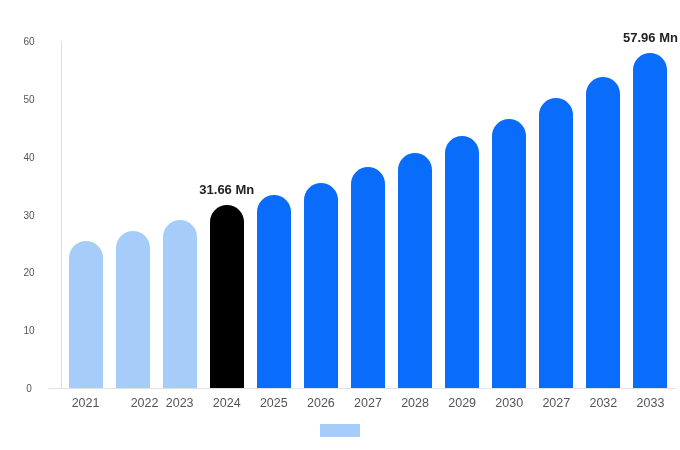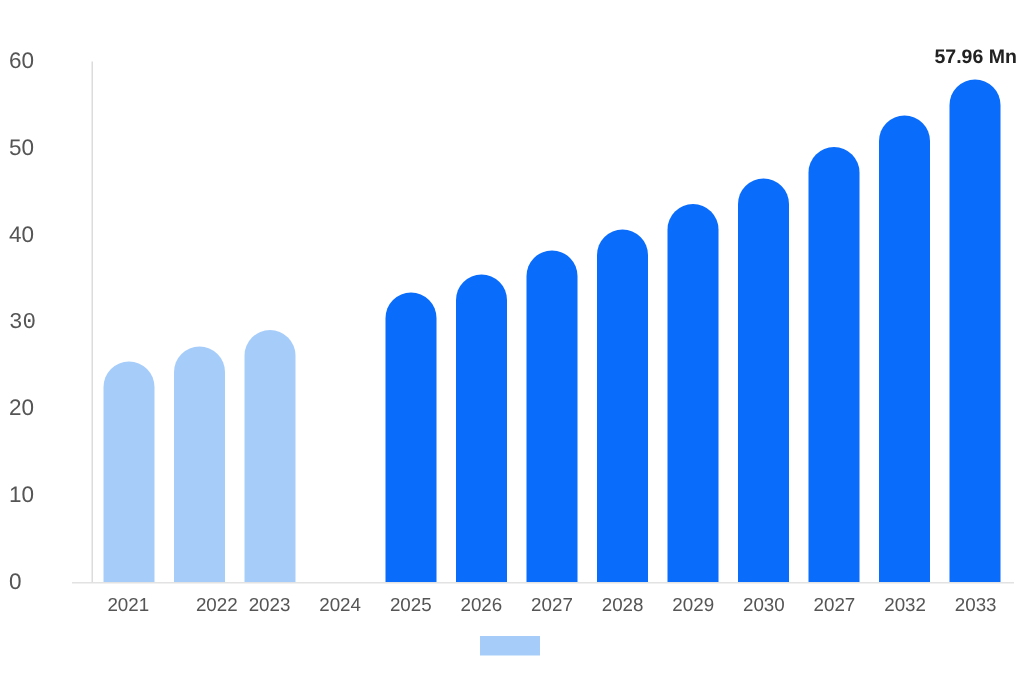--- a/index.html
+++ b/index.html
@@ -50,22 +50,22 @@
     left: 48px;
     top: 388px;
     width: 628px;
     height: 1px;
     background: #e2e2e2;
   }
   .y-tick-label {
     position: absolute;
     right: 0;
     width: 46px;
-    text-align: left;
-    font-size: 15px;
+    text-align: center;
+    font-size: 10px;
     color: #555555;
     transform: translateY(-50%);
   }
   #y-axis {
     position: absolute;
     left: 0;
     top: 0;
     width: 52px;
     height: 450px;
   }
@@ -118,37 +118,41 @@
 </head>
 <body>
 
 <div id="chart-root">
 
 
   <div id="y-axis">
       <div class="y-tick-label" style="top: 388px;">0</div>
       <div class="y-tick-label" style="top: 330.167px;">10</div>
       <div class="y-tick-label" style="top: 272.333px;">20</div>
-      <div class="y-tick-label" style="top: 214.5px; font-family: Liberation Mono, monospace;">30</div>
+      <div class="y-tick-label" style="top: 214.5px;">30</div>
       <div class="y-tick-label" style="top: 156.667px;">40</div>
       <div class="y-tick-label" style="top: 98.8333px;">50</div>
       <div class="y-tick-label" style="top: 41px;">60</div>
     </div>
   <div id="y-axis-line"></div>
   <div id="x-axis-line"></div>
 
   <div id="plot-area">
       <div class="bar-group" style="left: 6.53846px; width: 34px; height: 347px;">
         <div class="bar" style="height: 147.475px; background: rgb(166, 205, 250);"></div>
       </div>
       <div class="bar-group" style="left: 53.6154px; width: 34px; height: 347px;">
         <div class="bar" style="height: 157.307px; background: rgb(166, 205, 250);"></div>
       </div>
       <div class="bar-group" style="left: 100.692px; width: 34px; height: 347px;">
         <div class="bar" style="height: 167.717px; background: rgb(166, 205, 250);"></div>
+      </div>
+      <div class="bar-group" style="left: 147.769px; width: 34px; height: 347px;">
+        <div class="bar" style="height: 183.1px; background: rgb(0, 0, 0);"></div>
+        <div class="bar-value-label" style="bottom: 191.1px;">31.66 Mn</div>
       </div>
       <div class="bar-group" style="left: 194.846px; width: 34px; height: 347px;">
         <div class="bar" style="height: 192.585px; background: rgb(10, 108, 250);"></div>
       </div>
       <div class="bar-group" style="left: 241.923px; width: 34px; height: 347px;">
         <div class="bar" style="height: 205.308px; background: rgb(10, 108, 250);"></div>
       </div>
       <div class="bar-group" style="left: 289px; width: 34px; height: 347px;">
         <div class="bar" style="height: 220.923px; background: rgb(10, 108, 250);"></div>
       </div>

